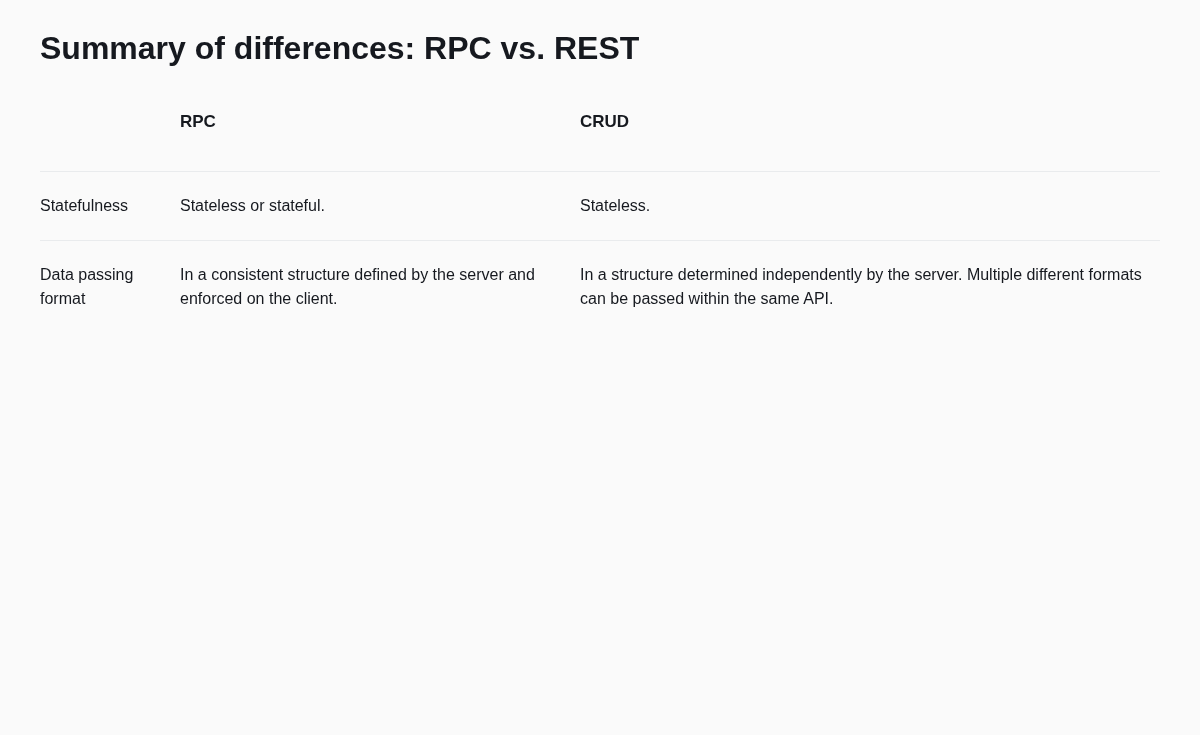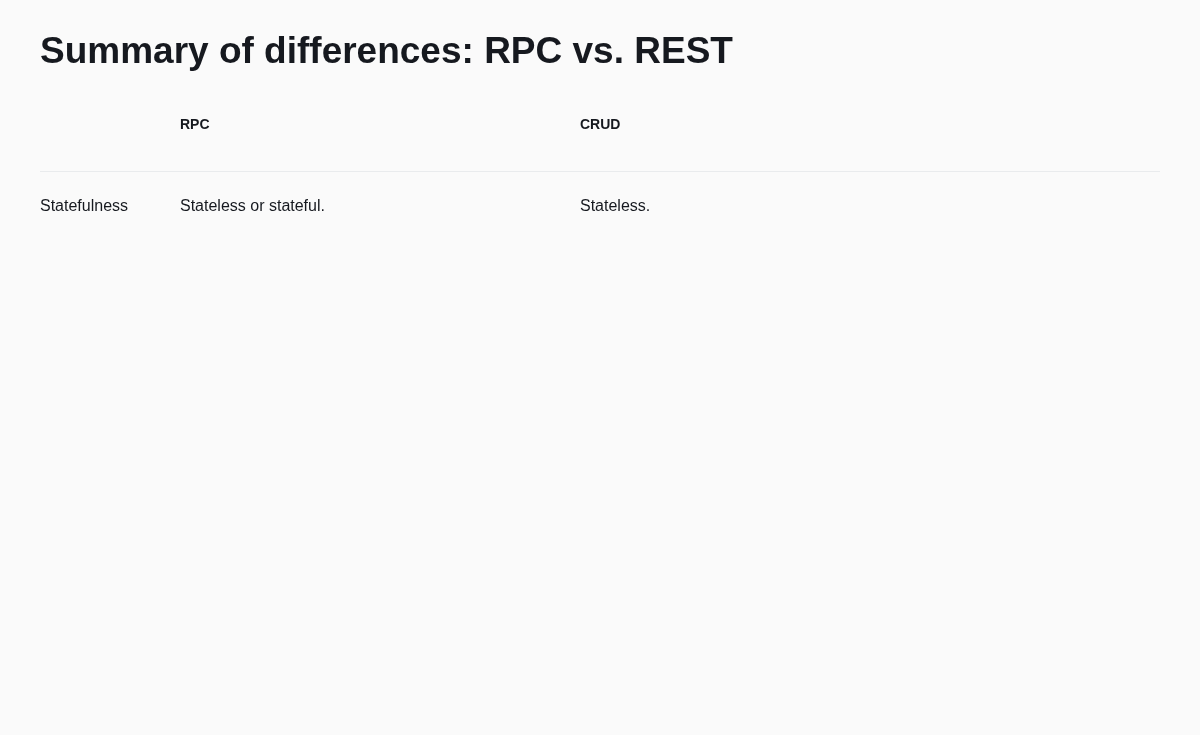--- a/index.html
+++ b/index.html
@@ -9,42 +9,42 @@
     }
     body {
       font-family: -apple-system, BlinkMacSystemFont, "Segoe UI", "Helvetica Neue", Arial, sans-serif;
       background: #fafafa;
       color: #16191f;
       width: 1200px;
       height: 735px;
       padding: 30px 40px;
     }
     .page-title {
-      font-size: 37px;
+      font-size: 32px;
       font-weight: 700;
       color: #16191f;
       margin-bottom: 38px;
     }
     .comparison-table {
       width: 100%;
       border-collapse: collapse;
     }
     .comparison-table th,
     .comparison-table td {
       text-align: left;
       vertical-align: middle;
       padding: 22px 18px 22px 0;
       border-bottom: 1px solid #e9ebed;
       font-size: 16px;
       line-height: 1.5;
       color: #16191f;
     }
     .comparison-table thead th {
       font-weight: 700;
-      font-size: 14px;
+      font-size: 17px;
       padding-top: 4px;
       padding-bottom: 36px;
     }
     .comparison-table .col-label {
       width: 140px;
       font-weight: 400;
     }
     .comparison-table .col-rpc {
       width: 400px;
     }
@@ -71,14 +71,19 @@
       <th class="col-rpc">RPC</th>
       <th class="col-rest">CRUD</th>
     </tr>
   </thead>
   <tbody>
     <tr>
       <td class="col-label">Statefulness</td>
       <td class="col-rpc">Stateless or stateful.</td>
       <td class="col-rest">Stateless.</td>
     </tr>
+    <tr>
+      <td class="col-label">Data passing format</td>
+      <td class="col-rpc">In a consistent structure defined by the server and enforced on the client.</td>
+      <td class="col-rest">In a structure determined independently by the server. Multiple different formats can be passed within the same API.</td>
+    </tr>
   </tbody>
 </table>
 
 </body></html>

